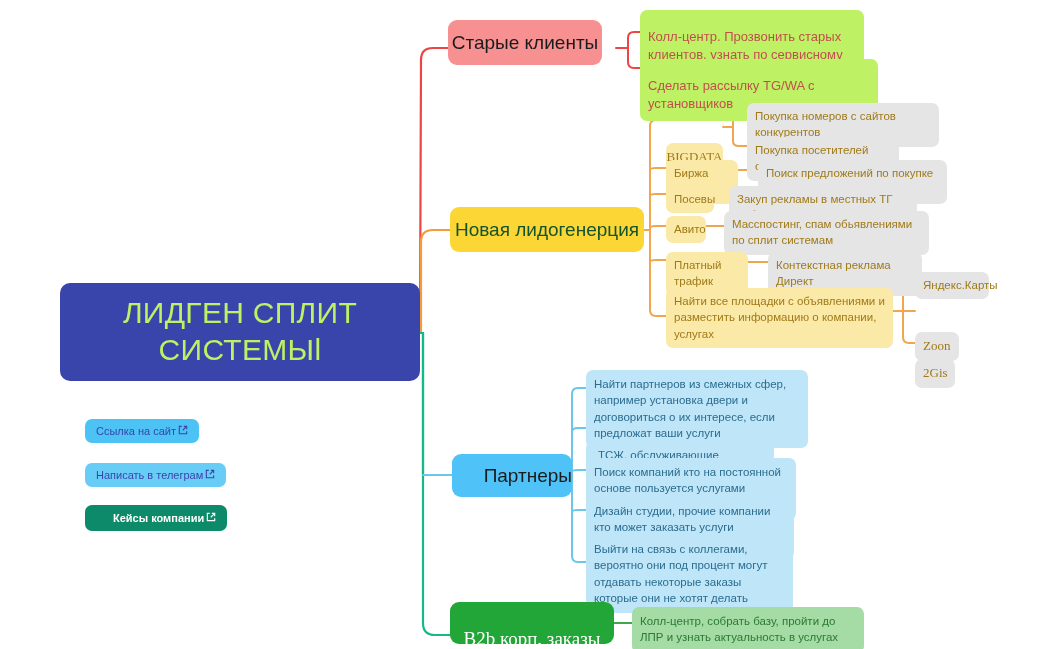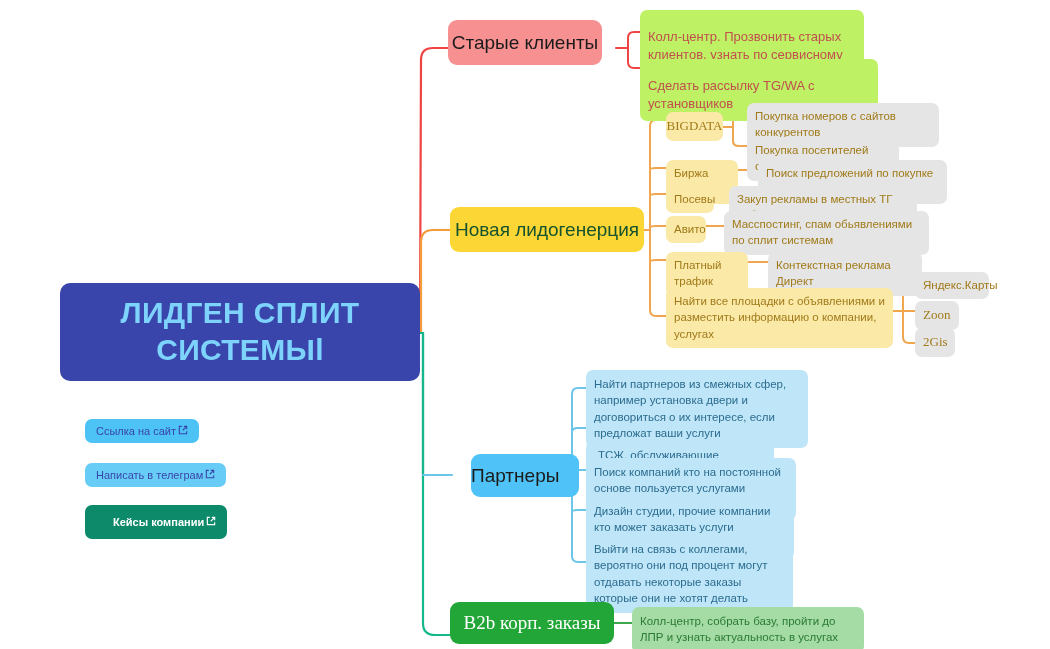--- a/index.html
+++ b/index.html
@@ -40,25 +40,25 @@
     left: 60px;
     top: 283px;
     width: 360px;
     height: 98px;
     background: #3a45ab;
     border-radius: 10px;
     justify-content: center;
     text-align: center;
   }
   .root span {
-    color: #7dd3fc;
+    color: #bef264;
     font-size: 30px;
     line-height: 1.22;
     letter-spacing: 0.3px;
-    font-weight: 700;
+    font-weight: 400;
   }
 
   
   .main-red {
     left: 448px;
     top: 20px;
     width: 154px;
     height: 45px;
     background: #f79090;
     justify-content: center;
@@ -97,26 +97,26 @@
     background: #e5e5e5;
     color: #a07a18;
     font-size: 11.5px;
     line-height: 1.42;
     padding: 5px 8px 6px 8px;
     border-radius: 7px;
   }
 
   
   .main-blue {
-    left: 471px;
+    left: 452px;
     top: 454px;
-    width: 108px;
+    width: 120px;
     height: 43px;
     background: #4fc3f7;
-    justify-content: flex-start;
+    justify-content: flex-end;
   }
   .main-blue span { color: #1b1b1b; font-size: 19px; }
 
   .sub-blue {
     background: #bfe6f8;
     color: #2b6c8f;
     font-size: 11.5px;
     line-height: 1.42;
     padding: 6px 8px 7px 8px;
     border-radius: 7px;
@@ -136,21 +136,21 @@
   .sub-green {
     background: #a5dba5;
     color: #2a7b33;
     font-size: 11.5px;
     line-height: 1.42;
     padding: 6px 8px 7px 8px;
     border-radius: 7px;
   }
 
   
-  .serif { font-family: "Liberation Serif", serif; }
+  .serif { font-family: "Liberation Serif", serif; margin-top: 31px; }
 
   
   .btn {
     position: absolute;
     box-sizing: border-box;
     display: flex;
     align-items: center;
     gap: 2px;
     border-radius: 7px;
     padding: 0 11px;
@@ -167,21 +167,21 @@
   .btn-tg {
     left: 85px; top: 463px;
     background: #67cdf7;
     color: #3a45ab;
   }
   .btn-cases {
     left: 85px; top: 505px;
     background: #0d8a6a;
     color: #ffffff;
     font-weight: bold;
-    height: 34px;
+    height: 26px;
     padding-left: 28px;
   }
   .ext-ico { display: block; }
 </style>
 </head>
 <body>
 
 <div id="canvas">
 
   <svg id="wires" viewBox="0 0 1050 649">

